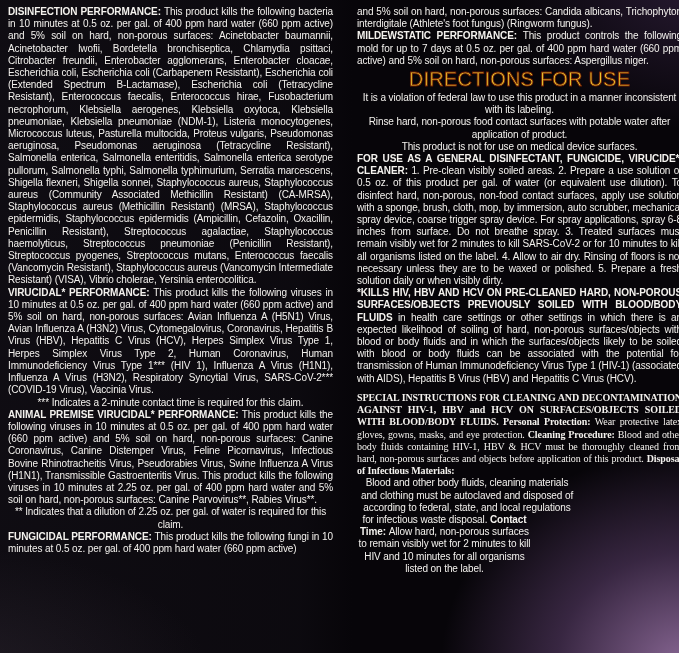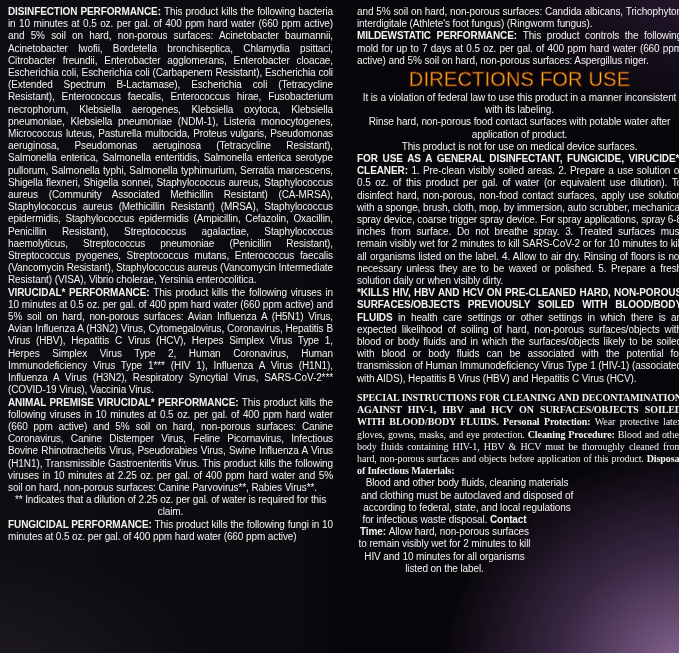--- a/index.html
+++ b/index.html
@@ -44,20 +44,21 @@
   }
   .float-spacer{float:right;clear:right;}
 </style>
 </head>
 <body>
 
 <div class="label">
   <div class="col col-left" id="col-left">
       <p class="para"><span class="b">DISINFECTION PERFORMANCE: </span><span>This product kills the following bacteria in 10 minutes at 0.5 oz. per gal. of 400 ppm hard water (660 ppm active) and 5% soil on hard, non-porous surfaces: Acinetobacter baumannii, Acinetobacter lwofii, Bordetella bronchiseptica, Chlamydia psittaci, Citrobacter freundii, Enterobacter agglomerans, Enterobacter cloacae, Escherichia coli, Escherichia coli (Carbapenem Resistant), Escherichia coli (Extended Spectrum B-Lactamase), Escherichia coli (Tetracycline Resistant), Enterococcus faecalis, Enterococcus hirae, Fusobacterium necrophorum, Klebsiella aerogenes, Klebsiella oxytoca, Klebsiella pneumoniae, Klebsiella pneumoniae (NDM-1), Listeria monocytogenes, Micrococcus luteus, Pasturella multocida, Proteus vulgaris, Pseudomonas aeruginosa, Pseudomonas aeruginosa (Tetracycline Resistant), Salmonella enterica, Salmonella enteritidis, Salmonella enterica serotype pullorum, Salmonella typhi, Salmonella typhimurium, Serratia marcescens, Shigella flexneri, Shigella sonnei, Staphylococcus aureus, Staphylococcus aureus (Community Associated Methicillin Resistant) (CA-MRSA), Staphylococcus aureus (Methicillin Resistant) (MRSA), Staphylococcus epidermidis, Staphylococcus epidermidis (Ampicillin, Cefazolin, Oxacillin, Penicillin Resistant), Streptococcus agalactiae, Staphylococcus haemolyticus, Streptococcus pneumoniae (Penicillin Resistant), Streptococcus pyogenes, Streptococcus mutans, Enterococcus faecalis (Vancomycin Resistant), Staphylococcus aureus (Vancomycin Intermediate Resistant) (VISA), Vibrio cholerae, Yersinia enterocolitica.</span></p>
       <p class="para"><span class="b">VIRUCIDAL* PERFORMANCE: </span><span>This product kills the following viruses in 10 minutes at 0.5 oz. per gal. of 400 ppm hard water (660 ppm active) and 5% soil on hard, non-porous surfaces: Avian Influenza A (H5N1) Virus, Avian Influenza A (H3N2) Virus, Cytomegalovirus, Coronavirus, Hepatitis B Virus (HBV), Hepatitis C Virus (HCV), Herpes Simplex Virus Type 1, Herpes Simplex Virus Type 2, Human Coronavirus, Human Immunodeficiency Virus Type 1*** (HIV 1), Influenza A Virus (H1N1), Influenza A Virus (H3N2), Respiratory Syncytial Virus, SARS-CoV-2*** (COVID-19 Virus), Vaccinia Virus.</span></p>
+      <p class="para left"><span>*** Indicates a 2-minute contact time is required for this claim.</span></p>
       <p class="para"><span class="b">ANIMAL PREMISE VIRUCIDAL* PERFORMANCE: </span><span>This product kills the following viruses in 10 minutes at 0.5 oz. per gal. of 400 ppm hard water (660 ppm active) and 5% soil on hard, non-porous surfaces: Canine Coronavirus, Canine Distemper Virus, Feline Picornavirus, Infectious Bovine Rhinotracheitis Virus, Pseudorabies Virus, Swine Influenza A Virus (H1N1), Transmissible Gastroenteritis Virus. This product kills the following viruses in 10 minutes at 2.25 oz. per gal. of 400 ppm hard water and 5% soil on hard, non-porous surfaces: Canine Parvovirus**, Rabies Virus**.</span></p>
       <p class="para left"><span>** Indicates that a dilution of 2.25 oz. per gal. of water is required for this claim.</span></p>
       <p class="para"><span class="b">FUNGICIDAL PERFORMANCE: </span><span>This product kills the following fungi in 10 minutes at 0.5 oz. per gal. of 400 ppm hard water (660 ppm active)</span></p>
     </div>
   <div class="col col-right">
     <div id="col-right-top">
         <p class="para"><span>and 5% soil on hard, non-porous surfaces: Candida albicans, Trichophyton interdigitale (Athlete's foot fungus) (Ringworm fungus).</span></p>
         <p class="para"><span class="b">MILDEWSTATIC PERFORMANCE: </span><span>This product controls the following mold for up to 7 days at 0.5 oz. per gal. of 400 ppm hard water (660 ppm active) and 5% soil on hard, non-porous surfaces: Aspergillus niger.</span></p>
       </div>
     <h2 class="directions-heading">DIRECTIONS FOR USE</h2>

